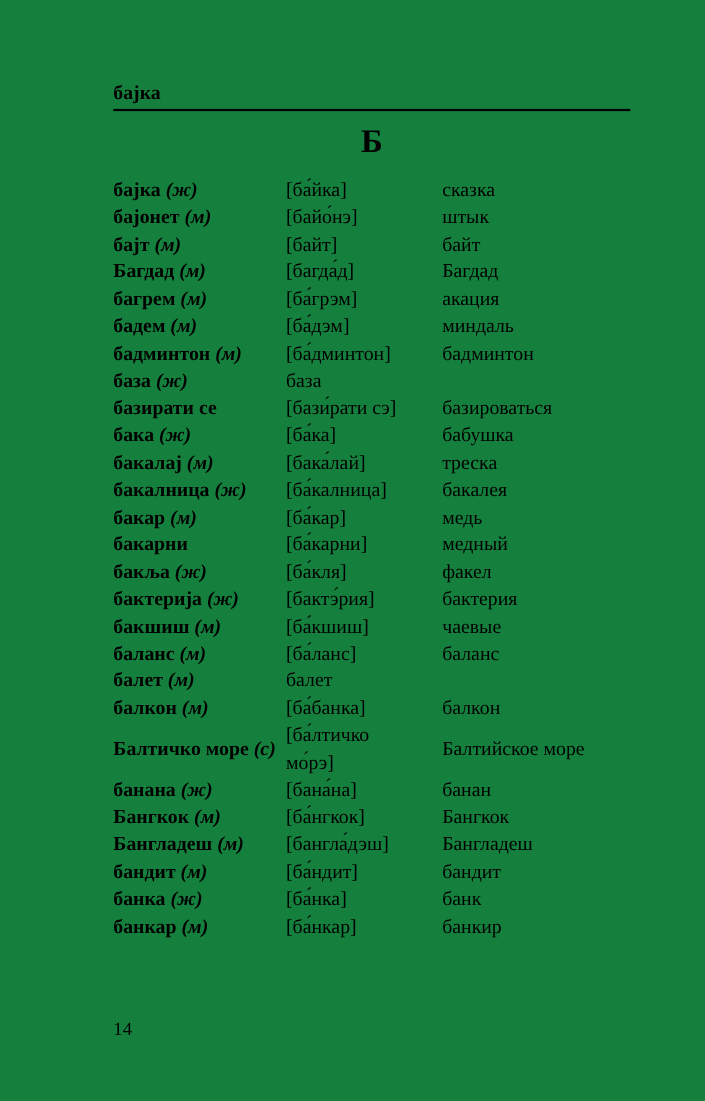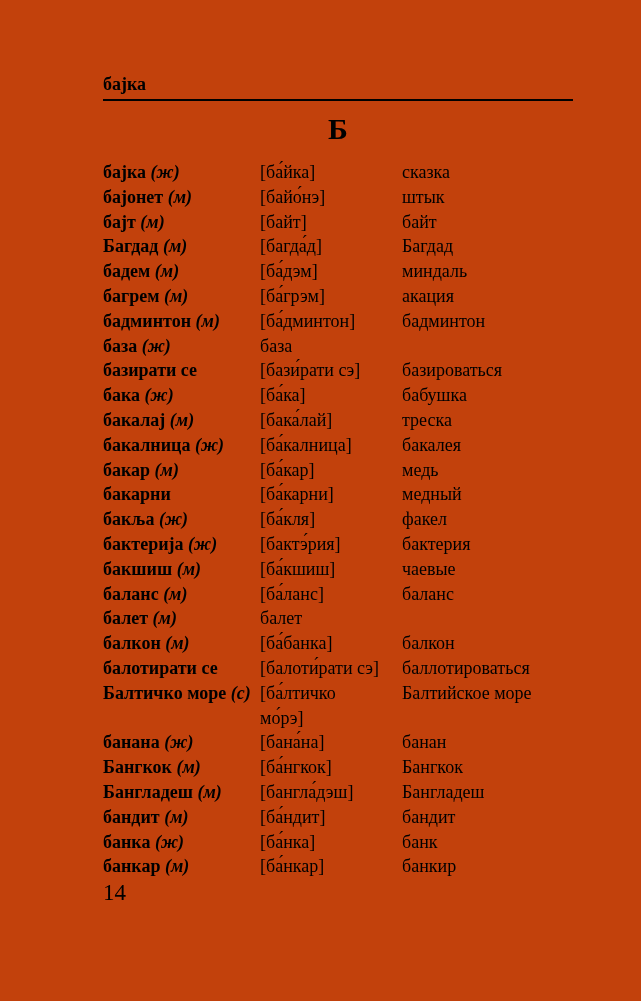--- a/index.html
+++ b/index.html
@@ -4,21 +4,21 @@
 <style>
   html, body {
     margin: 0;
     padding: 0;
     background: #ffffff;
   }
   .page {
     position: relative;
     width: 641px;
     height: 1001px;
-    background: #c2410c;
+    background: #15803d;
     font-family: "Liberation Serif", "DejaVu Serif", serif;
     color: #000000;
     overflow: hidden;
   }
   .running-head {
     position: absolute;
     left: 103px;
     top: 74px;
     font-size: 18px;
     font-weight: bold;
@@ -41,21 +41,21 @@
     font-weight: bold;
   }
   .entries {
     position: absolute;
     left: 103px;
     top: 160px;
     width: 472px;
   }
   .entry-row {
     display: flex;
-    align-items: flex-start;
+    align-items: center;
     font-size: 18px;
     line-height: 24.8px;
   }
   .col-word {
     width: 157px;
     flex-shrink: 0;
     font-weight: bold;
   }
   .col-word .gender {
     font-weight: bold;
@@ -65,22 +65,22 @@
     width: 142px;
     flex-shrink: 0;
     white-space: pre-wrap;
   }
   .col-trans {
     flex: 1;
   }
   .page-number {
     position: absolute;
     left: 103px;
-    top: 880px;
-    font-size: 23px;
+    top: 926px;
+    font-size: 17px;
   }
 </style>
 </head>
 <body>
 
 <div class="page">
   <div class="running-head">бајка</div>
   <div class="rule"></div>
   <div class="section-letter">Б</div>
   <div class="entries">
@@ -102,32 +102,32 @@
     <div class="col-trans">байт</div>
   </div>
 
   <div class="entry-row">
     <div class="col-word"><span class="word">Багдад</span> <span class="gender">(м)</span></div>
     <div class="col-pron">[багда́д]</div>
     <div class="col-trans">Багдад</div>
   </div>
 
   <div class="entry-row">
+    <div class="col-word"><span class="word">багрем</span> <span class="gender">(м)</span></div>
+    <div class="col-pron">[ба́грэм]</div>
+    <div class="col-trans">акация</div>
+  </div>
+
+  <div class="entry-row">
     <div class="col-word"><span class="word">бадем</span> <span class="gender">(м)</span></div>
     <div class="col-pron">[ба́дэм]</div>
     <div class="col-trans">миндаль</div>
   </div>
 
   <div class="entry-row">
-    <div class="col-word"><span class="word">багрем</span> <span class="gender">(м)</span></div>
-    <div class="col-pron">[ба́грэм]</div>
-    <div class="col-trans">акация</div>
-  </div>
-
-  <div class="entry-row">
     <div class="col-word"><span class="word">бадминтон</span> <span class="gender">(м)</span></div>
     <div class="col-pron">[ба́дминтон]</div>
     <div class="col-trans">бадминтон</div>
   </div>
 
   <div class="entry-row">
     <div class="col-word"><span class="word">база</span> <span class="gender">(ж)</span></div>
     <div class="col-trans">база</div>
   </div>
 
@@ -196,25 +196,20 @@
     <div class="col-word"><span class="word">балет</span> <span class="gender">(м)</span></div>
     <div class="col-trans">балет</div>
   </div>
 
   <div class="entry-row">
     <div class="col-word"><span class="word">балкон</span> <span class="gender">(м)</span></div>
     <div class="col-pron">[ба́банка]</div>
     <div class="col-trans">балкон</div>
   </div>
 
-  <div class="entry-row">
-    <div class="col-word"><span class="word">балотирати се</span> </div>
-    <div class="col-pron">[балоти́рати сэ]</div>
-    <div class="col-trans">баллотироваться</div>
-  </div>
 
   <div class="entry-row">
     <div class="col-word"><span class="word">Балтичко море</span> <span class="gender">(с)</span></div>
     <div class="col-pron">[ба́лтичко
 мо́рэ]</div>
     <div class="col-trans">Балтийское море</div>
   </div>
 
   <div class="entry-row">
     <div class="col-word"><span class="word">банана</span> <span class="gender">(ж)</span></div>

